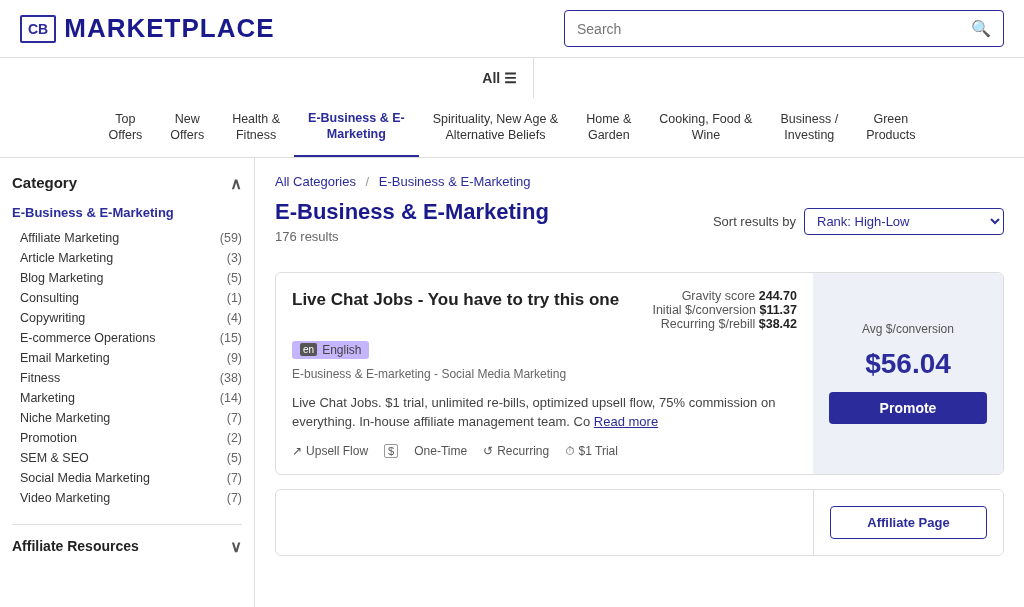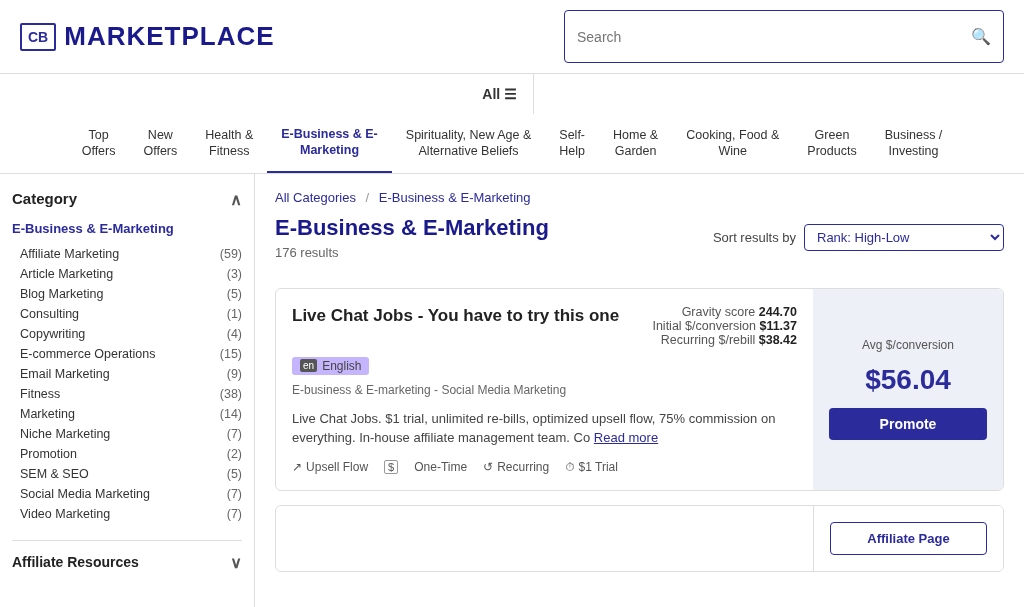--- a/index.html
+++ b/index.html
@@ -30,21 +30,21 @@
       font-size: 26px;
       font-weight: bold;
       color: #1a1a8c;
       letter-spacing: 1px;
     }
     .search-bar {
       display: flex;
       align-items: center;
       border: 1.5px solid #2b2b9b;
       border-radius: 4px;
-      padding: 16px 12px;
+      padding: 8px 12px;
       width: 440px;
     }
     .search-bar input {
       border: none;
       outline: none;
       font-size: 14px;
       flex: 1;
       color: #333;
     }
     .search-icon-btn {
@@ -352,30 +352,28 @@
     <div class="nav-item" style="white-space:pre-line;">Top
 Offers</div>
     <div class="nav-item" style="white-space:pre-line;">New
 Offers</div>
     <div class="nav-item" style="white-space:pre-line;">Health &amp;
 Fitness</div>
     <div class="nav-item active" style="white-space:pre-line;">E-Business &amp; E-
 Marketing</div>
     <div class="nav-item" style="white-space:pre-line;">Spirituality, New Age &amp;
 Alternative Beliefs</div>
-    <div class="nav-item" style="white-space:pre-line;">Self-
-Help</div>
     <div class="nav-item" style="white-space:pre-line;">Home &amp;
 Garden</div>
     <div class="nav-item" style="white-space:pre-line;">Cooking, Food &amp;
 Wine</div>
+    <div class="nav-item" style="white-space:pre-line;">Business /
+Investing</div>
     <div class="nav-item" style="white-space:pre-line;">Green
 Products</div>
-    <div class="nav-item" style="white-space:pre-line;">Business /
-Investing</div>
   </div>
 </nav>
 
 <div class="main">
 
   <aside class="sidebar">
     <div class="sidebar-category-header">
       <span>Category</span>
       <span class="chevron">∧</span>
     </div>

